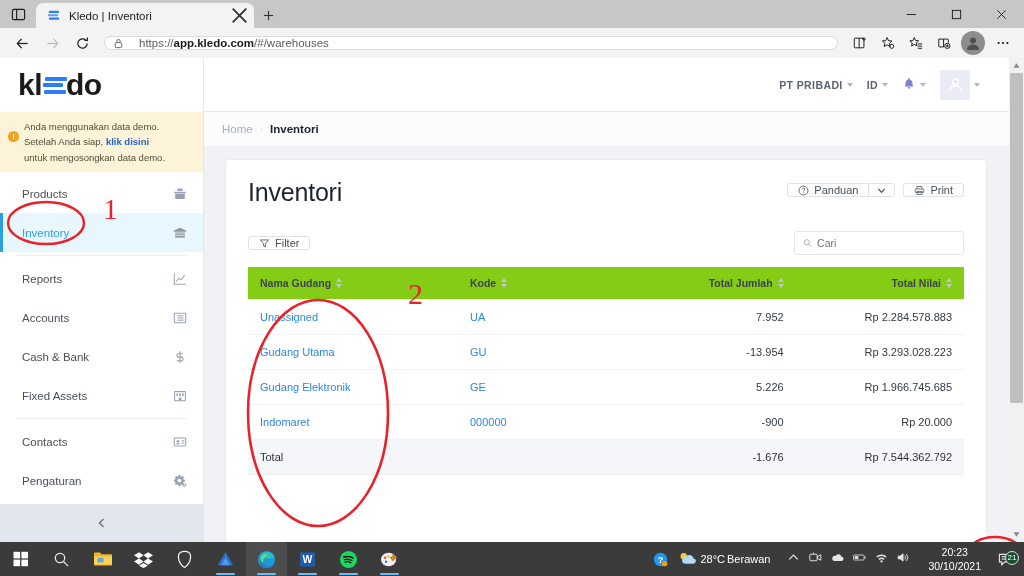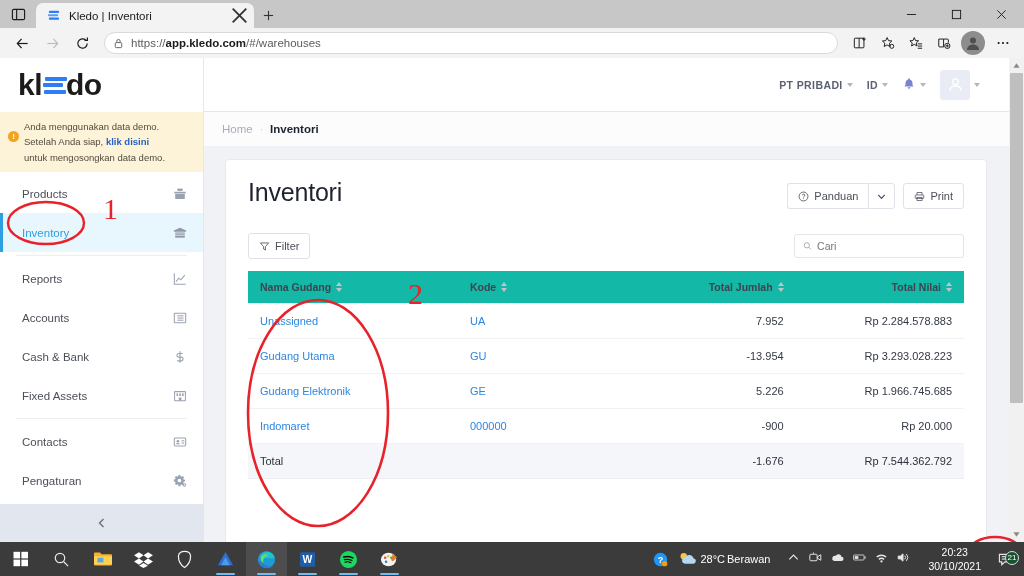--- a/index.html
+++ b/index.html
@@ -44,22 +44,22 @@
   .win-btn svg { width: 11px; height: 11px; }
 
   .browser-toolbar {
     position: absolute; left: 0; top: 28px; width: 1024px; height: 30px;
     background: #f3f3f3; display: flex; align-items: center; padding: 0 8px;
     gap: 2px;
   }
   .nav-btn { width: 28px; height: 26px; display: flex; align-items: center; justify-content: center; border-radius: 4px; }
   .nav-btn svg { width: 15px; height: 15px; }
   .omnibox {
-    flex: 1; height: 22px; background: #fff; border-radius: 11px;
-    display: flex; align-items: center; padding: 0 8px; gap: 7px;
+    flex: 1; height: 14px; background: #fff; border-radius: 11px;
+    display: flex; align-items: center; padding: 0 8px; gap: 15px;
     margin: 0 6px; border: 1px solid #dadada;
   }
   .omnibox .lock svg { width: 11px; height: 11px; display:block; }
   .url { font-size: 11.5px; color: #5c5c5c; white-space: nowrap; }
   .url b { color: #1b1b1b; font-weight: 700; }
   .tb-icons { display: flex; align-items: center; gap: 1px; }
   .tb-icon { width: 27px; height: 26px; display: flex; align-items: center; justify-content: center; border-radius: 4px; }
   .tb-icon svg { width: 14px; height: 14px; }
   .tb-icon.profile { width: 24px; height: 24px; border-radius: 50%; background: #8d8d8d; margin: 0 3px; }
   .tb-icon.profile svg { width: 16px; height: 16px; }
@@ -140,21 +140,21 @@
   .bc-dot { color: #c7cad2; font-size: 10px; }
   .bc-cur { color: #1e2230; font-weight: 700; }
 
   .content-area { padding: 14px 24px 0 22px; }
   .card { background: #fff; border-radius: 3px; padding: 18px 22px 0 22px; height: 420px; box-shadow: 0 0 0 1px rgba(0,0,0,0.03); }
 
   .card-head { display: flex; align-items: flex-start; justify-content: space-between; }
   .page-title { font-size: 25px; color: #1f2330; font-weight: 400; letter-spacing: -0.2px; }
   .actions { display: flex; align-items: center; gap: 8px; margin-top: 5px; }
   .btn {
-    height: 26px; display: inline-flex; align-items: center; gap: 5px;
+    height: 14px; display: inline-flex; align-items: center; gap: 5px;
     font-size: 11px; border: 1px solid #dfe2e8; background: #fff; color: #4b4f58;
     border-radius: 3px; padding: 0 10px; white-space: nowrap;
   }
   .btn svg { width: 11px; height: 11px; }
   .btn-group { display: flex; }
   .btn-group .btn:first-child { border-radius: 3px 0 0 3px; border-right: none; }
   .btn-group .btn.split { border-radius: 0 3px 3px 0; padding: 0 7px; }
   .btn-primary { background: #1a8cf8; border-color: #1a8cf8; color: #fff; font-weight: 400; padding: 0 13px; }
 
   .table-tools { display: flex; align-items: center; justify-content: space-between; margin-top: 24px; }
@@ -163,21 +163,21 @@
     display: flex; align-items: center; gap: 5px; padding: 0 8px;
   }
   .search-box svg { width: 10px; height: 10px; color: #9aa0ad; }
   .search-box input {
     border: none; outline: none; font-size: 10.5px; color: #8c929e;
     font-family: "Liberation Sans", sans-serif; width: 100%; background: transparent;
   }
 
   table { width: 100%; border-collapse: collapse; margin-top: 12px; }
   thead th {
-    background: #14b8a6; font-size: 10.5px; color: #3e434f; font-weight: 700;
+    background: #84cc16; font-size: 10.5px; color: #3e434f; font-weight: 700;
     padding: 10px 0; text-align: left; border-bottom: 1px solid #eceef2;
   }
   .th-in { display: flex; align-items: center; }
   .th-right .th-in { justify-content: flex-end; }
   .sorter { display: inline-flex; flex-direction: column; gap: 1.5px; margin-left: 5px; }
   .sorter i { display: block; width: 0; height: 0; border-left: 3px solid transparent; border-right: 3px solid transparent; }
   .sorter i.up { border-bottom: 4px solid #bfc4cd; }
   .sorter i.dn { border-top: 4px solid #bfc4cd; }
   .col-name { width: 31%; padding-left: 12px !important; }
   .col-code { width: 25%; }

